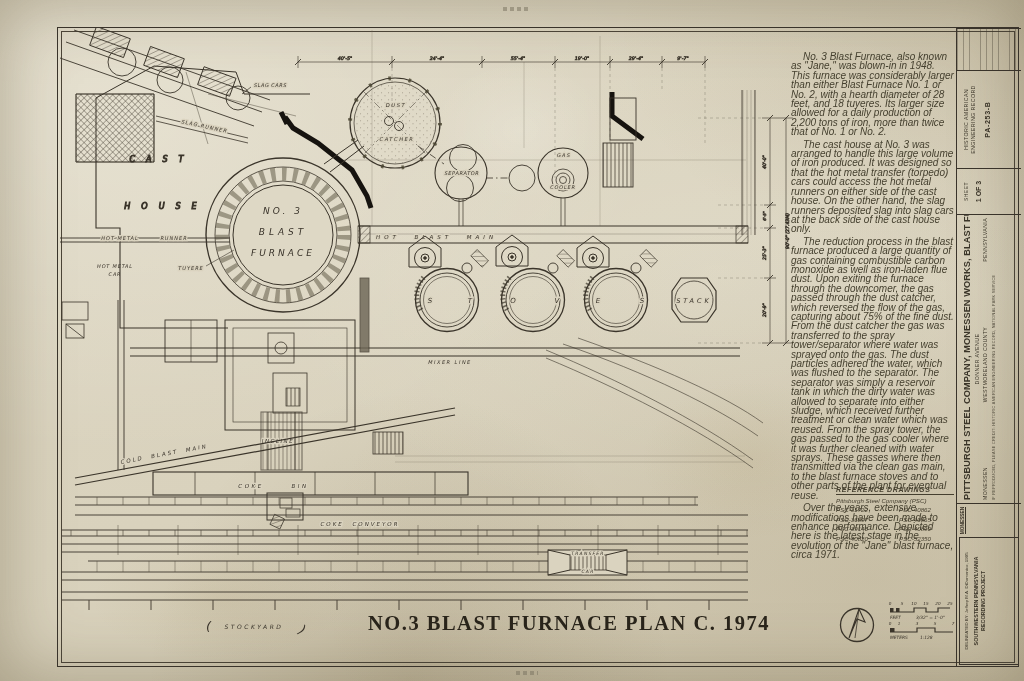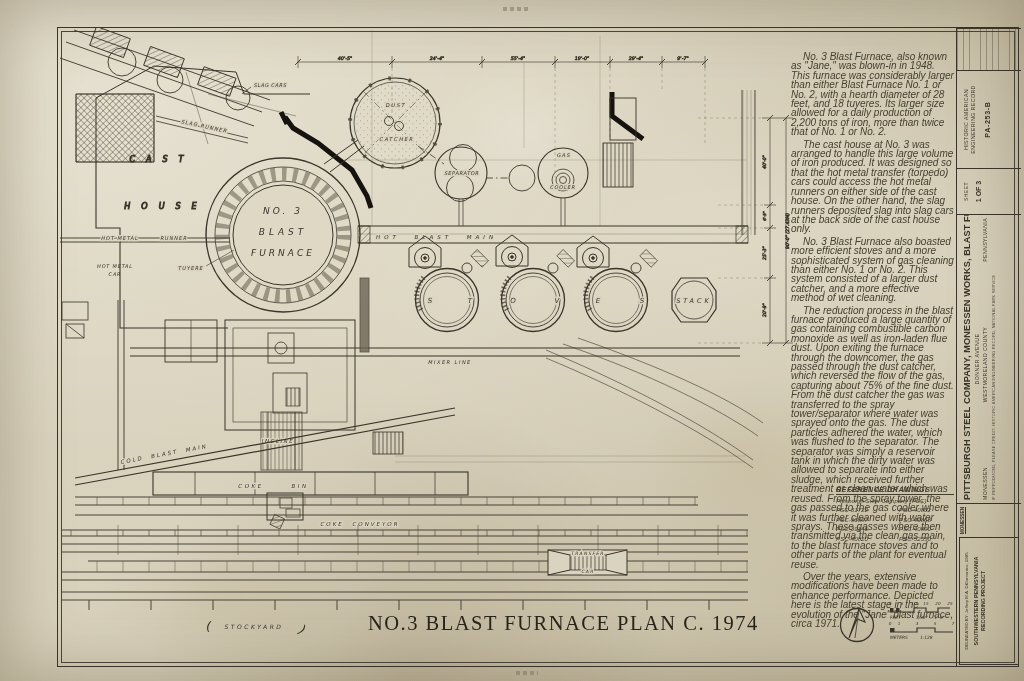--- a/index.html
+++ b/index.html
@@ -33,21 +33,21 @@
     font-family:Liberation Sans, sans-serif;font-style:italic;
     font-size:10px;line-height:9.4px;color:#45402f;
   }
   .description p{margin:0 0 3px 0;text-indent:12px;}
   .refblock{position:absolute;left:836px;top:486px;width:118px;color:#453f2f;font-style:italic;}
   .refblock .rd-head{font-size:7px;font-weight:bold;letter-spacing:.6px;border-bottom:1px solid #453f2f;padding-bottom:1px;margin-bottom:2px;white-space:nowrap;}
   .refblock .rd-src{font-size:6.2px;margin-bottom:2px;white-space:nowrap;}
   .refblock .rd-grid{display:grid;grid-template-columns:1fr 1fr;column-gap:8px;row-gap:1px;font-size:6.2px;line-height:8.6px;}
   .plan-title{
     position:absolute;left:368px;top:612px;width:364px;text-align:center;
-    font-family:"Liberation Serif",serif;font-weight:normal;font-size:20.5px;
+    font-family:"Liberation Serif",serif;font-weight:bold;font-size:20.5px;
     letter-spacing:1.5px;color:#29241a;white-space:nowrap;
   }
   
   .titleblock{position:absolute;left:956px;top:28px;width:64px;height:639px;border-left:1.3px solid #39332a;}
   .tb-rot{position:absolute;top:0;left:0;width:639px;height:64px;transform-origin:0 0;
           transform:rotate(-90deg) translateX(-639px);display:flex;color:#3a3428;}
   .tb-sec{box-sizing:border-box;border-right:1px solid #39332a;padding:2px 3px;overflow:hidden;}
   .tb-delin{width:128px;border:1px solid #39332a;margin:2px 0 2px 2px;text-align:center;}
   .tb-delin .d1{font-size:4.4px;line-height:6px;margin-top:2px;white-space:nowrap;}
   .tb-delin .d2{font-size:5.4px;font-weight:bold;line-height:7px;margin-top:3px;white-space:nowrap;}
@@ -462,21 +462,20 @@
         <text x="895" y="597" font-size="4.2" text-anchor="middle" stroke="none">7</text>
         <text x="832" y="611" font-size="4.4" stroke="none">METERS</text>
         <text x="862" y="611" font-size="4.4" stroke="none">1:128</text>
       </g>
     </g>
   </svg>
 
   <div class="description">
     <p>No. 3  Blast Furnace, also known as "Jane," was blown-in in 1948. This furnace was considerably larger than either Blast Furnace No. 1 or No. 2, with a hearth diameter of 28 feet, and 18 tuyeres. Its larger size allowed for a daily production of 2,200 tons of iron, more than twice that of No. 1 or No. 2.</p>
     <p>The cast house at No. 3 was arranged to handle this large volume of iron produced. It was designed so that the hot metal transfer (torpedo) cars could access the hot metal runners on either side of the cast house. On the other hand, the slag runners deposited slag into slag cars at the back side of the cast house only.</p>
-    <p>No. 3 Blast Furnace also boasted more efficient stoves and a more sophisticated system of gas cleaning than either No. 1 or No. 2. This system consisted of a larger dust catcher, and a more effective method of wet cleaning.</p>
     <p>The reduction process in the blast furnace produced a large quantity of gas containing combustible carbon monoxide as well as iron-laden flue dust. Upon exiting the furnace through the downcomer, the gas passed through the dust catcher, which reversed the flow of the gas, capturing about 75% of the fine dust. From the dust catcher the gas was transferred to the spray tower/separator where water was sprayed onto the gas. The dust particles adhered the water, which was flushed to the separator. The separator was simply a reservoir tank in which the dirty water was allowed to separate into either sludge, which received further treatment or clean water which was reused. From the spray tower, the gas passed to the gas cooler where it was further cleaned with water sprays. These gasses where then transmitted via the clean gas main, to the blast furnace stoves and to other parts of the plant for eventual reuse.</p>
     <p>Over the years, extensive modifications have been made to enhance performance.  Depicted here is the latest stage in the evolution of the "Jane" blast furnace, circa 1971.</p>
   </div>
 
   <div class="refblock">
     <div class="rd-head">REFERENCE  DRAWINGS</div>
     <div class="rd-src">Pittsburgh Steel Company (PSC)</div>
     <div class="rd-grid">
       <span>PSC-31722</span>
       <span>PSC-40862</span>

